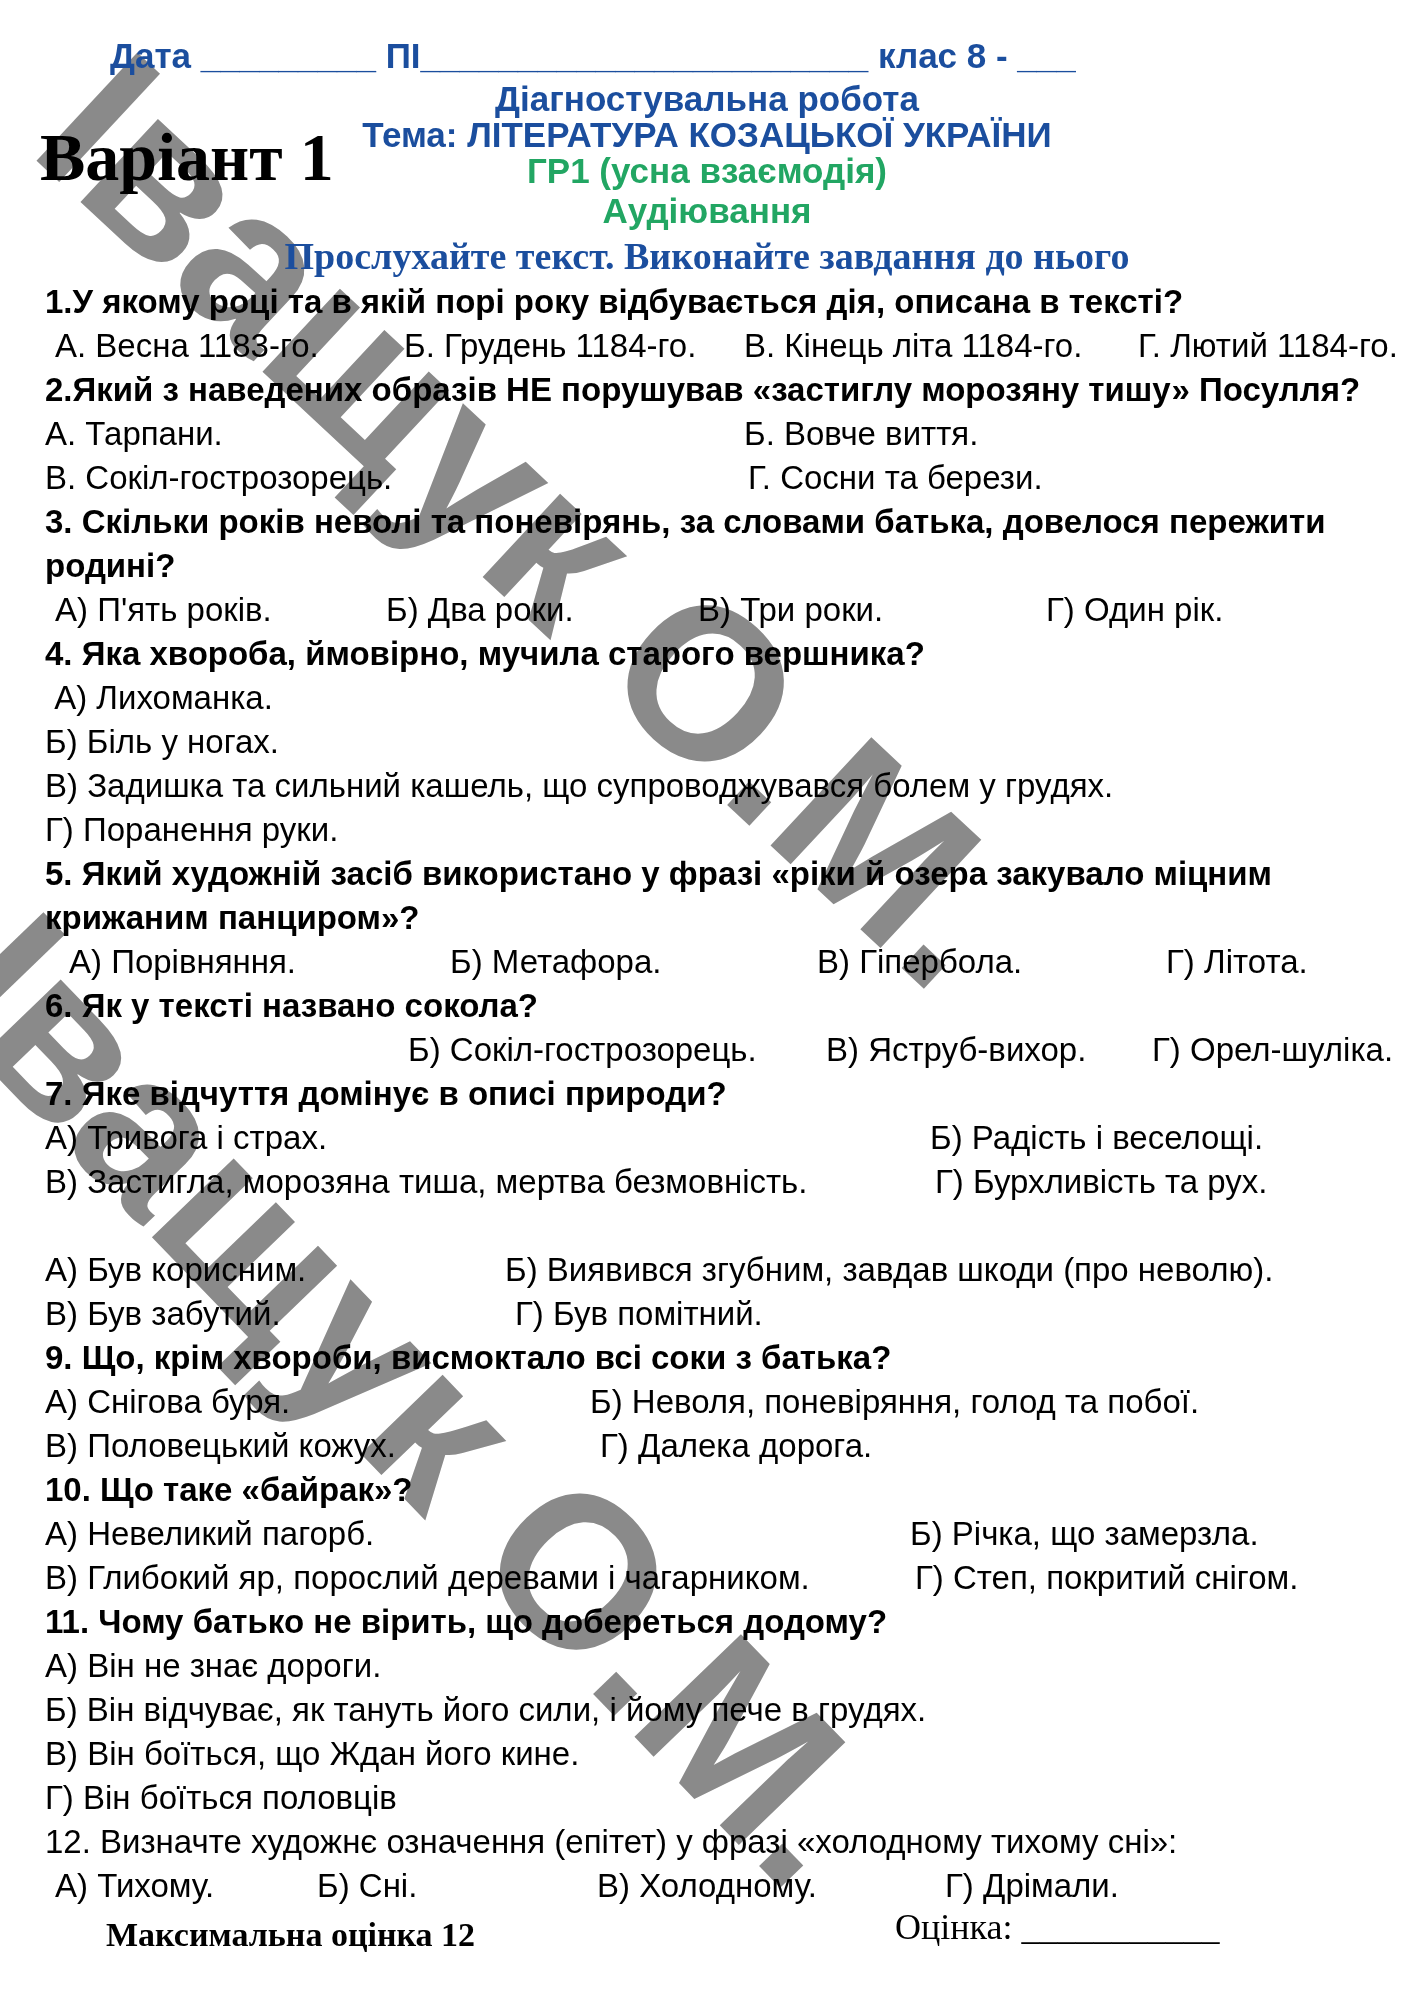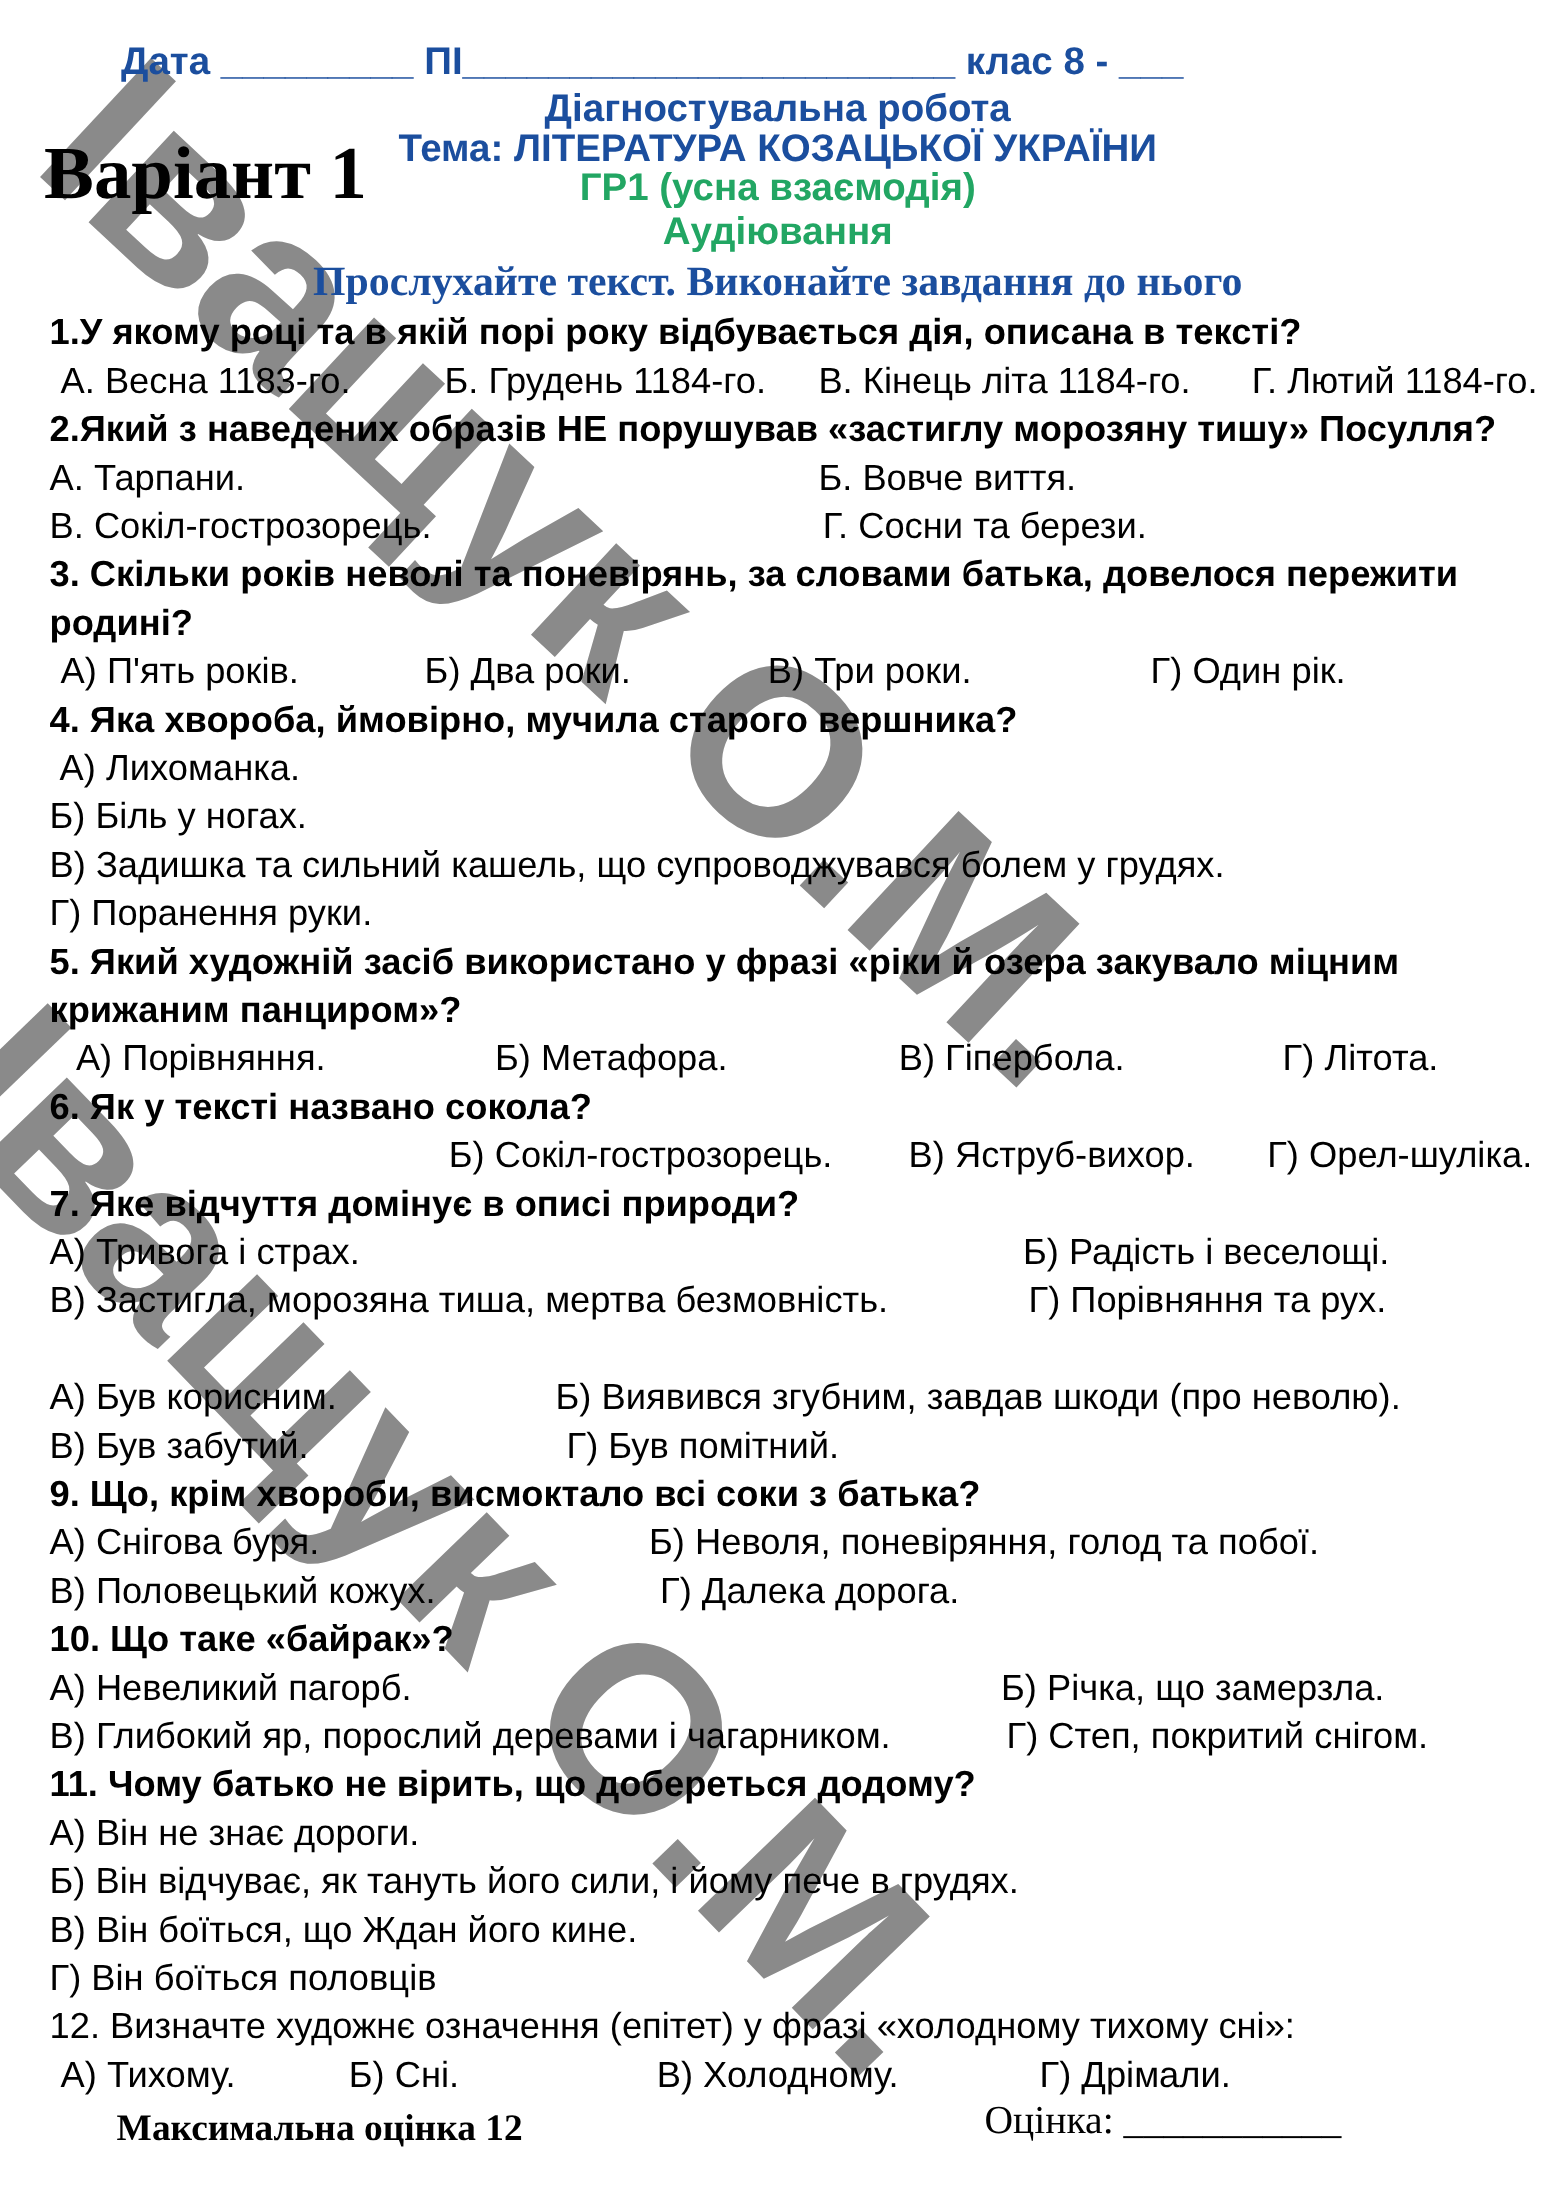--- a/index.html
+++ b/index.html
@@ -130,21 +130,21 @@
 
     <div class="line stem" style="top:984px">6. Як у тексті названо сокола?</div>
     <span class="opt" style="top:1028px;left:408px">Б) Сокіл-гострозорець.</span>
     <span class="opt" style="top:1028px;left:826px">В) Яструб-вихор.</span>
     <span class="opt" style="top:1028px;left:1152px">Г) Орел-шуліка.</span>
 
     <div class="line stem" style="top:1072px">7. Яке відчуття домінує в описі природи?</div>
     <span class="opt" style="top:1116px;left:45px">А) Тривога і страх.</span>
     <span class="opt" style="top:1160px;left:45px">В) Застигла, морозяна тиша, мертва безмовність.</span>
     <span class="opt" style="top:1116px;left:930px">Б) Радість і веселощі.</span>
-    <span class="opt" style="top:1160px;left:935px">Г) Порівняння та рух.</span>
+    <span class="opt" style="top:1160px;left:935px">Г) Бурхливість та рух.</span>
 
     <span class="opt" style="top:1248px;left:45px">А) Був корисним.</span>
     <span class="opt" style="top:1248px;left:505px">Б) Виявився згубним, завдав шкоди (про неволю).</span>
     <span class="opt" style="top:1292px;left:45px">В) Був забутий.</span>
     <span class="opt" style="top:1292px;left:515px">Г) Був помітний.</span>
 
     <div class="line stem" style="top:1336px">9. Що, крім хвороби, висмоктало всі соки з батька?</div>
     <span class="opt" style="top:1380px;left:45px">А) Снігова буря.</span>
     <span class="opt" style="top:1380px;left:590px">Б) Неволя, поневіряння, голод та побої.</span>
     <span class="opt" style="top:1424px;left:45px">В) Половецький кожух.</span>

